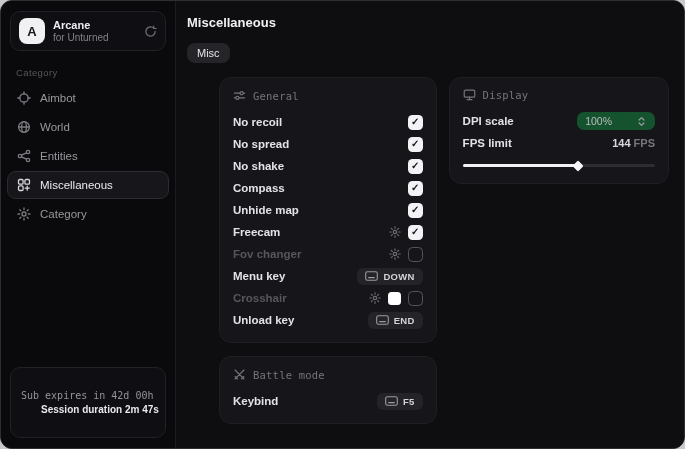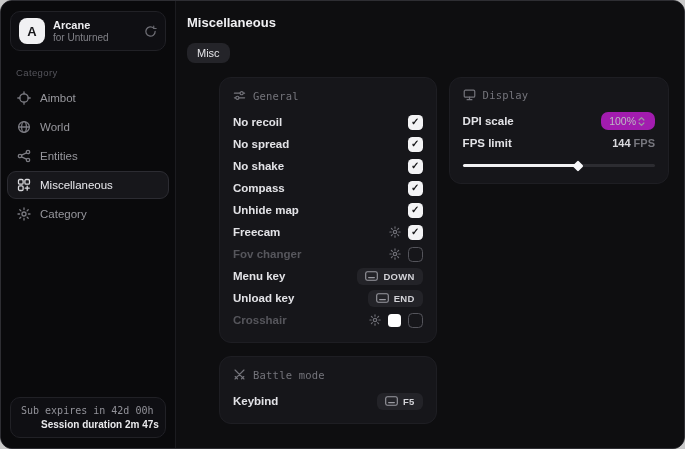--- a/index.html
+++ b/index.html
@@ -21,21 +21,21 @@
   .sb-sub{ font-size:10px; color:#808086; }
   .icon-btn{ color:#6d6d74; display:flex; align-items:center; cursor:pointer; }
   .category{ font-size:9.5px; color:#55555c; letter-spacing:.04em; margin:16px 0 6px 15px; }
   .sb-items{ display:flex; flex-direction:column; gap:1px; flex:1; }
   .sb-item{ display:flex; align-items:center; gap:9px; height:28px; margin:0 6px; padding:0 9px;
     border:1px solid transparent; border-radius:9px; color:#97979d; font-size:11.5px; cursor:pointer; }
   .sb-item .sb-ic{ display:flex; align-items:center; color:#7b7b82; }
   .sb-item.active{ background:#17171b; border-color:#2c2c32; color:#eaeaee; }
   .sb-item.active .sb-ic{ color:#d8d8dc; }
   .sb-footer{ margin:0 9px; background:#0f0f13; border:1px solid #212126; border-radius:10px;
-    padding:7px 10px; }
+    padding:22px 10px; }
   .sb-footer-line1{ font-family:"DejaVu Sans Mono", monospace; font-size:10px; color:#93939a; margin-bottom:3px; white-space:nowrap;}
   .sb-footer-line2{ font-size:10px; font-weight:bold; color:#e9e9ec; white-space:nowrap;margin-left:20px;}
   
   .main{ flex:1; background:#0e0e10; padding:14px 15px 0 11px; overflow:hidden; }
   .page-title{ font-size:13px; font-weight:bold; color:#f0f0f3; margin-bottom:13px; }
   .tabs{ display:flex; margin-bottom:14px;align-items:center; }
   .tab{ background:#242429; border-radius:8px; padding:4px 10px; font-size:11px; color:#e4e4e8; cursor:pointer; }
   .cols{ display:flex; gap:12px; align-items:flex-start;padding-left:32px; }
   .col-left{ width:235px; display:flex; flex-direction:column; gap:13px; }
   .col-right{ width:238px; }
@@ -50,21 +50,21 @@
   .checkbox{ width:15px; height:15px; border-radius:4.5px; display:flex; align-items:center;
     justify-content:center; cursor:pointer; }
   .checkbox.checked{ background:#f3f3f5; }
   .checkbox.checked .check{ color:#141416; font-size:10px; font-weight:bold; line-height:1; }
   .checkbox.unchecked{ border:1.5px solid #54545b; background:transparent; }
   .swatch{ width:13px; height:13px; border-radius:3.5px; background:#ffffff; cursor:pointer; }
   .keybind{ display:flex; align-items:center; gap:5px; background:#232328; border-radius:6px;
     padding:3px 8px; cursor:pointer; }
   .keybind .kb-ic{ color:#9a9aa1; display:flex; align-items:center; }
   .keybind .kb-val{ font-size:9.5px; font-weight:bold; color:#d3d3d8; letter-spacing:.03em; }
-  .value-pill{ display:flex; align-items:center; gap:0; background:#a21caf; border-radius:7px;
+  .value-pill{ display:flex; align-items:center; gap:24px; background:#14532d; border-radius:7px;
     padding:3px 8px; cursor:pointer; }
   .value-pill .vp-val{ font-size:10.5px; color:#bcbcc2; }
   .value-pill .vp-ic{ color:#9a9aa1; display:flex; align-items:center; }
   .fps-value{ font-size:11px; }
   .fps-value .num{ color:#d9d9dd; font-weight:bold; }
   .fps-value .unit{ color:#77777e; font-weight:bold; }
   .slider{ position:relative; height:14px; margin-top:4px; cursor:pointer; }
   .slider-track{ position:absolute; left:0; right:0; top:6px; height:3px; border-radius:2px; background:#2c2c31; }
   .slider-fill{ position:absolute; left:0; top:6px; height:3px; border-radius:2px; background:#f2f2f4; }
   .slider-handle{ position:absolute; top:3.5px; width:8px; height:8px; background:#f8f8fa;
@@ -246,45 +246,45 @@
                 <span class="kb-ic">
                   <svg width="13" height="10" viewBox="0 0 13 10" fill="none" stroke="currentColor" stroke-width="1.1" stroke-linecap="round">
                     <rect x=".7" y=".7" width="11.6" height="8.6" rx="1.8"></rect>
                       <path d="M3.6 6.6h5.8"></path>
                   </svg>
                 </span>
                 <span class="kb-val">DOWN</span>
               </div>
             </div>
           </div>
+          <div class="row disabled">
+            <span class="row-label">Crosshair</span>
+            <div class="controls">
+              <span class="gear">
+                <svg width="12" height="12" viewBox="0 0 14 14" fill="none" stroke="currentColor" stroke-width="1.4" stroke-linecap="round">
+                  <circle cx="7" cy="7" r="2"></circle>
+                    <path d="M7 1v1.6M7 11.4V13M1 7h1.6M11.4 7H13M2.8 2.8l1.1 1.1M10.1 10.1l1.1 1.1M11.2 2.8l-1.1 1.1M3.9 10.1l-1.1 1.1"></path>
+                </svg>
+              </span>
+              <div class="swatch"></div>
+              <div class="checkbox unchecked"></div>
+            </div>
+          </div>
           <div class="row">
             <span class="row-label">Unload key</span>
             <div class="controls">
               <div class="keybind">
                 <span class="kb-ic">
                   <svg width="13" height="10" viewBox="0 0 13 10" fill="none" stroke="currentColor" stroke-width="1.1" stroke-linecap="round">
                     <rect x=".7" y=".7" width="11.6" height="8.6" rx="1.8"></rect>
                       <path d="M3.6 6.6h5.8"></path>
                   </svg>
                 </span>
                 <span class="kb-val">END</span>
               </div>
-            </div>
-          </div>
-          <div class="row disabled">
-            <span class="row-label">Crosshair</span>
-            <div class="controls">
-              <span class="gear">
-                <svg width="12" height="12" viewBox="0 0 14 14" fill="none" stroke="currentColor" stroke-width="1.4" stroke-linecap="round">
-                  <circle cx="7" cy="7" r="2"></circle>
-                    <path d="M7 1v1.6M7 11.4V13M1 7h1.6M11.4 7H13M2.8 2.8l1.1 1.1M10.1 10.1l1.1 1.1M11.2 2.8l-1.1 1.1M3.9 10.1l-1.1 1.1"></path>
-                </svg>
-              </span>
-              <div class="swatch"></div>
-              <div class="checkbox unchecked"></div>
             </div>
           </div>
         </div>
 
         <div class="card">
           <div class="card-head">
             <span>
               <svg width="13" height="13" viewBox="0 0 14 14" fill="none" stroke="currentColor" stroke-width="1.3" stroke-linecap="round">
                 <path d="M2.2 2.2l8.2 8.2M11.8 2.2L3.6 10.4M9.2 11.6l2.4-2.4M2.4 9.2l2.4 2.4M10.4 10.4l1.4 1.4M3.6 10.4l-1.4 1.4"></path>
               </svg>

